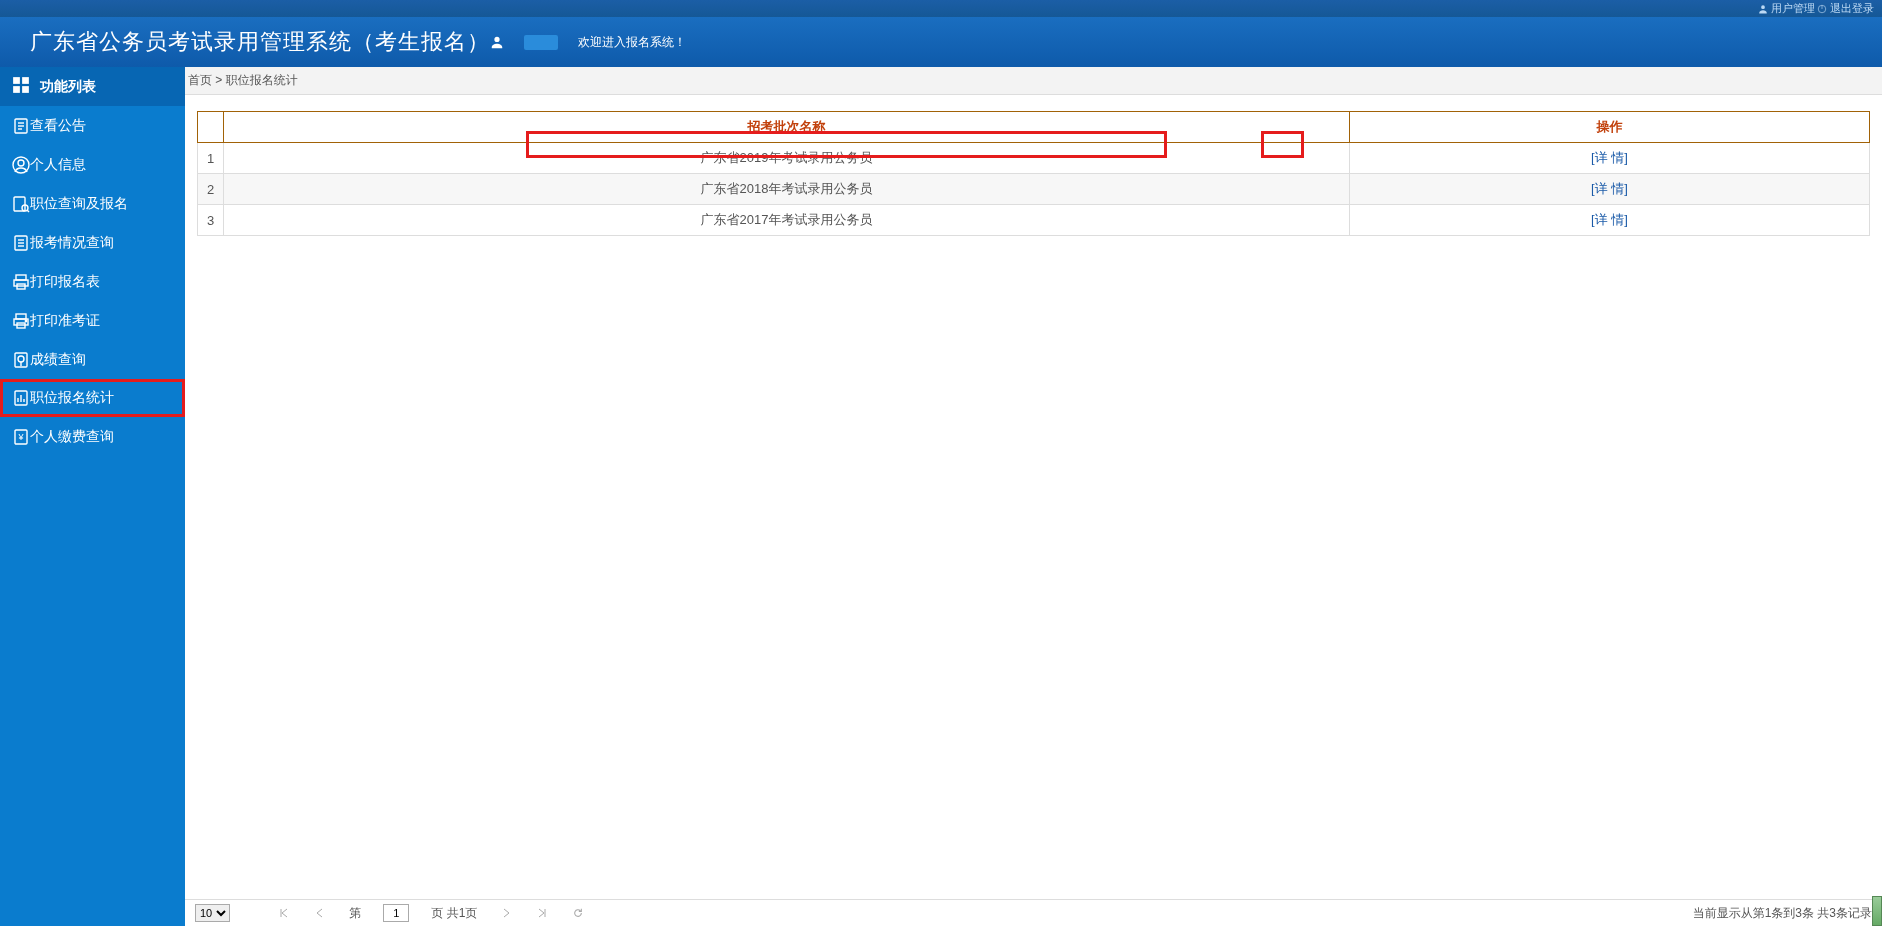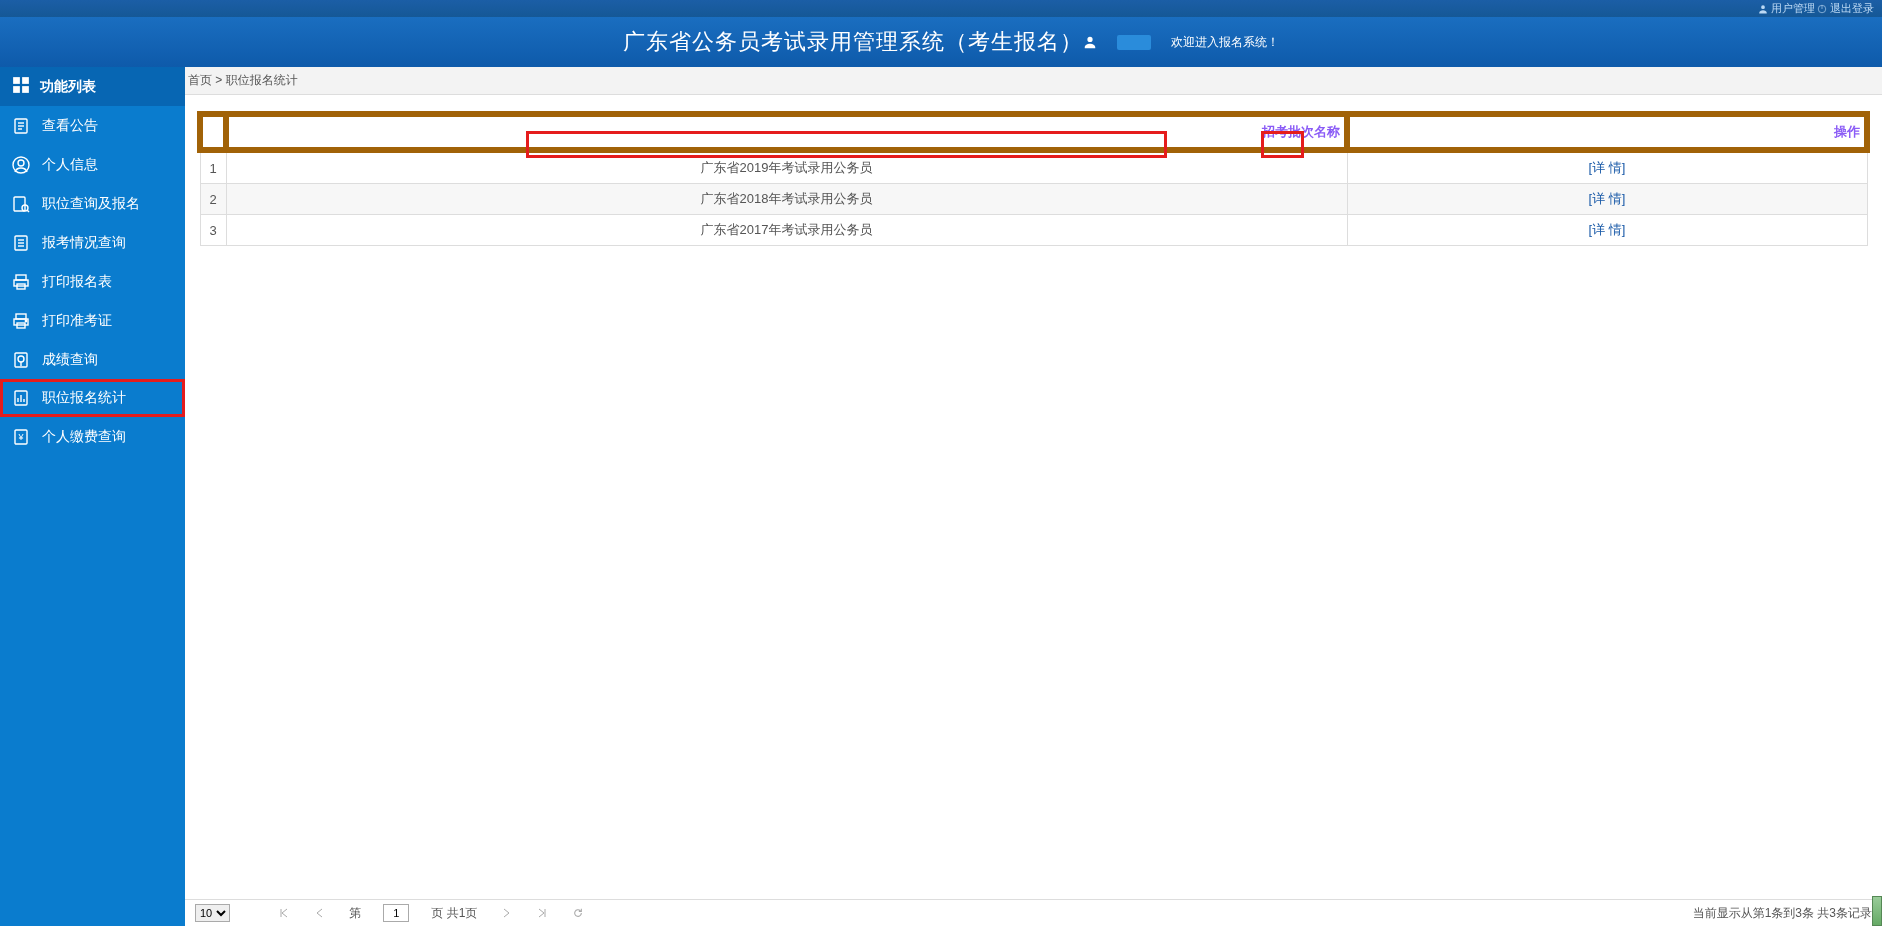--- a/index.html
+++ b/index.html
@@ -27,21 +27,21 @@
 }
 .topbar a { color: #bcd9f4; text-decoration: none; display: flex; align-items: center; gap: 3px; }
 .topbar svg { width: 10px; height: 10px; }
 
 .header {
   height: 50px;
   background: linear-gradient(#1a6ec0, #0e5aaa);
   color: #fff;
   display: flex;
   align-items: center;
-  justify-content: center;
+  justify-content: flex-start;
   padding: 0 10px 0 30px;
 }
 .header-title { font-size: 22px; letter-spacing: 1px; }
 .welcome {
   font-size: 12px;
   display: flex;
   align-items: center;
   gap: 20px;
 }
 .welcome .badge {
@@ -67,21 +67,20 @@
   padding: 9px 12px;
   display: flex;
   align-items: center;
   gap: 10px;
 }
 .side-item {
   padding: 10px 12px;
   font-size: 14px;
   display: flex;
   align-items: center;
-  gap: 12px;
   cursor: pointer;
   border-top: 1px solid rgba(255,255,255,0);
 }
 .side-item.highlight {
   border: 3px solid #e51c1c;
   padding: 7px 9px;
 }
 .side-item .icon { width: 18px; height: 18px; display: flex; align-items: center; justify-content: center; }
 .side-item .icon svg { width: 18px; height: 18px; stroke: #fff; fill: none; stroke-width: 1.4; }
 .side-header .icon svg { width: 18px; height: 18px; fill: #fff; }
@@ -93,24 +92,24 @@
   border-bottom: 1px solid #ddd;
   padding: 5px 3px;
   font-size: 12px;
   color: #555;
 }
 .content { padding: 16px 12px 0 12px; flex: 1; overflow: auto; }
 
 table.tbl { width: 100%; border-collapse: collapse; font-size: 13px; }
 table.tbl th {
   background: #fff;
-  color: #8b5cf6;
+  color: #c2410c;
   font-weight: bold;
-  text-align: right;
-  border: 6px solid #a16207;
+  text-align: center;
+  border: 1px solid #a16207;
   padding: 6px 4px;
 }
 table.tbl td {
   border: 1px solid #ddd;
   padding: 6px 4px;
   text-align: center;
   color: #555;
 }
 table.tbl tbody tr:nth-child(even) td { background: #f7f7f7; }
 table.tbl td.idx { width: 26px; }

